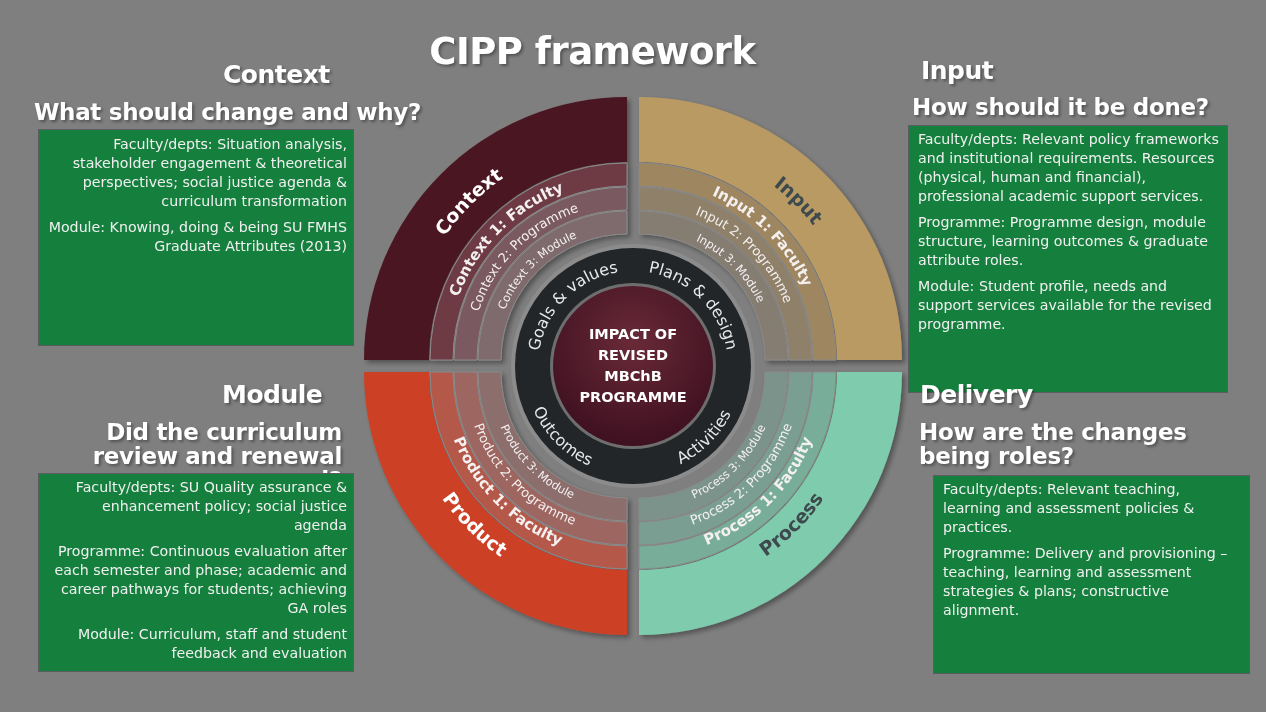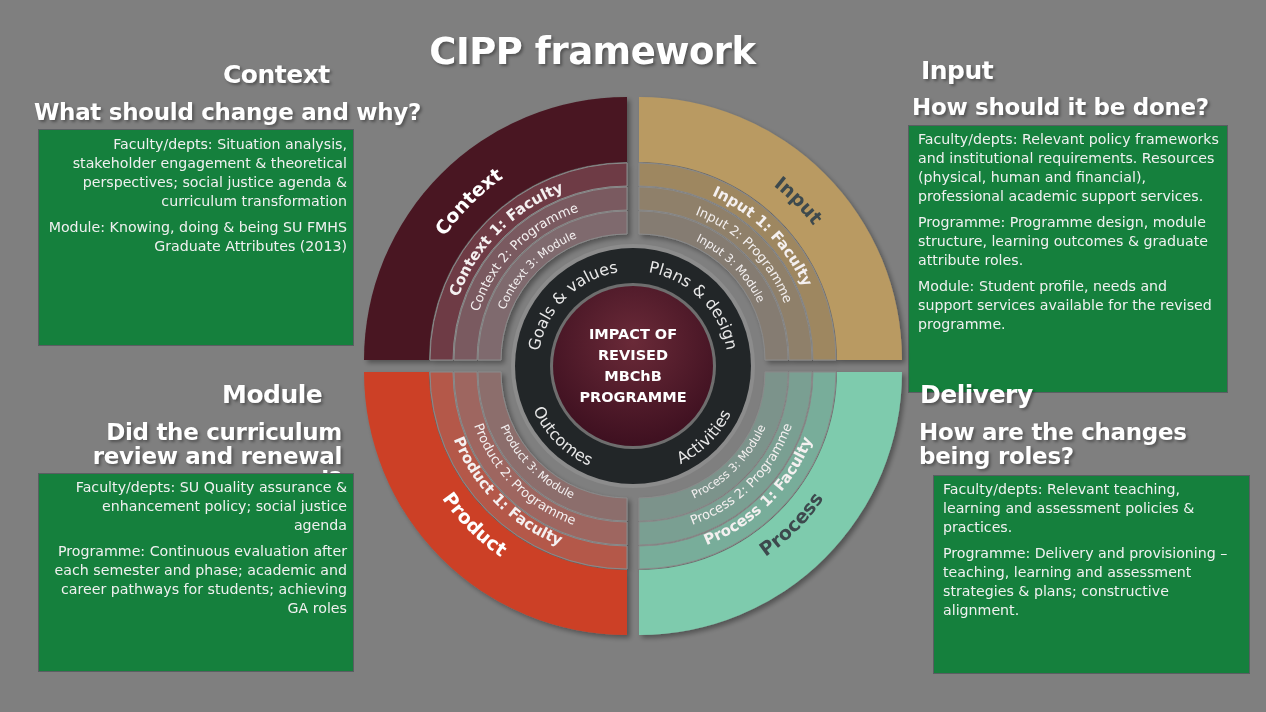--- a/index.html
+++ b/index.html
@@ -53,20 +53,21 @@
   <p>Faculty/depts: Relevant policy frameworks and institutional requirements. Resources (physical, human and financial), professional academic support services.</p>
   <p>Programme: Programme design, module structure, learning outcomes &amp; graduate attribute roles.</p>
   <p>Module: Student profile, needs and support services available for the revised programme.</p>
 </div>
 
 <div class="heading" style="left:222px; top:380px;">Module</div>
 <div class="question right-align" style="left:60px; top:420px; width:282px;">Did the curriculum review and renewal succeed?</div>
 <div class="box right-align" style="left:38px; top:473px; width:316px; height:199px; padding:4px 6px 5px 8px;">
   <p>Faculty/depts: SU Quality assurance &amp; enhancement policy; social justice agenda</p>
   <p>Programme: Continuous evaluation after each semester and phase; academic and career pathways for students; achieving GA roles</p>
+  <p>Module: Curriculum, staff and student feedback and evaluation</p>
 </div>
 
 <div class="heading" style="left:920px; top:380px;">Delivery</div>
 <div class="question" style="left:919px; top:420px; width:280px;">How are the changes being roles?</div>
 <div class="box left-align" style="left:911px; top:475px; width:317px; height:199px; padding:4px 8px 5px 9px;margin-left:22px;">
   <p>Faculty/depts: Relevant teaching, learning and assessment policies &amp; practices.</p>
   <p>Programme: Delivery and provisioning – teaching, learning and assessment strategies &amp; plans; constructive alignment.</p>
 </div>
 
 <svg id="wheel" width="1266" height="712">

